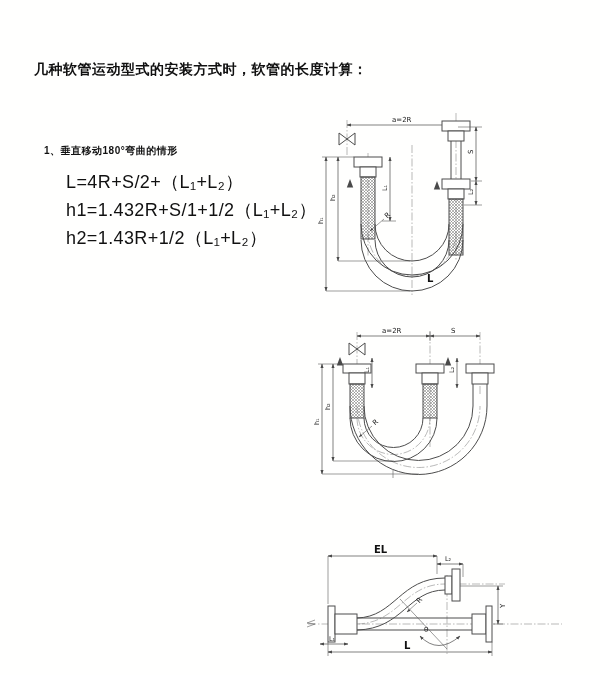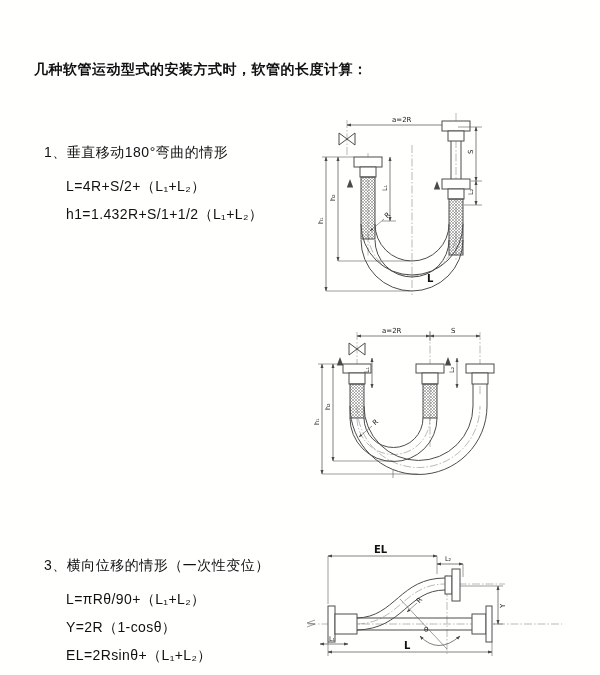--- a/index.html
+++ b/index.html
@@ -1,21 +1,21 @@
 <!DOCTYPE html>
 <html><head>
 <meta charset="utf-8">
 <style>
   html,body{margin:0;padding:0;}
   body{width:600px;height:675px;background:#fffffe;font-family:"Liberation Sans","DejaVu Sans",sans-serif;color:#111;}
   .page{position:relative;width:600px;height:675px;overflow:hidden;margin-top:39px;}
   .title{position:absolute;left:34px;top:22px;font-size:14px;font-weight:bold;letter-spacing:0.5px;}
   .section{position:absolute;}
-  .sec-heading{font-size:14px;font-weight:normal;letter-spacing:0.5px;margin:0 0 10px 0;}
-  .formula{font-size:14px;margin:0 0 0 22px;line-height:28px;letter-spacing:0.4px;white-space:nowrap;}
+  .sec-heading{font-size:10px;font-weight:bold;letter-spacing:0.5px;margin:0 0 10px 0;}
+  .formula{font-size:18px;margin:0 0 0 22px;line-height:28px;letter-spacing:0.4px;white-space:nowrap;}
   .dwg{position:absolute;}
   .ln{stroke:#4d4d4d;stroke-width:1;fill:none;}
   .thin{stroke:#5a5a5a;stroke-width:0.6;fill:none;}
   .dim{stroke:#4a4a4a;stroke-width:0.7;fill:none;}
   .cl{stroke:#8a8a8a;stroke-width:0.6;fill:none;stroke-dasharray:8 2 1.5 2;}
   .fit{fill:#fffffe;stroke:#4d4d4d;stroke-width:1;}
   .lbl{font-family:"DejaVu Sans",sans-serif;font-size:7px;fill:#222;}
   .lbl-s{font-family:"DejaVu Sans",sans-serif;font-size:6.5px;fill:#222;}
   .lbl-b{font-family:"DejaVu Sans",sans-serif;font-size:10px;fill:#111;font-weight:bold;}
   .arr{fill:#4a4a4a;stroke:none;}
@@ -24,29 +24,24 @@
 <body>
 
 <div class="page">
 
   <div class="title">几种软管运动型式的安装方式时，软管的长度计算：</div>
 
   <div class="section" style="left:44px;top:105px;">
     <div class="sec-heading">1、垂直移动180°弯曲的情形</div>
     <div class="formula">L=4R+S/2+（L₁+L₂）</div>
     <div class="formula">h1=1.432R+S/1+1/2（L₁+L₂）</div>
+    <div class="formula">h2=1.43R+1/2（L₁+L₂）</div>
   </div>
 
 
-  <div class="section" style="left:44px;top:518px;">
-    <div class="sec-heading">3、横向位移的情形（一次性变位）</div>
-    <div class="formula">L=πRθ/90+（L₁+L₂）</div>
-    <div class="formula">Y=2R（1-cosθ）</div>
-    <div class="formula">EL=2Rsinθ+（L₁+L₂）</div>
-  </div>
 
   <svg class="dwg" style="left:306px;top:70px;" width="262" height="192" viewBox="0 0 262 192">
     <defs>
       <pattern id="br1" width="3" height="3" patternUnits="userSpaceOnUse">
         <path d="M0,3 L3,0 M0,0 L3,3" stroke="#6f6f6f" stroke-width="0.5"></path>
       </pattern>
       <marker id="a1" viewBox="0 0 10 10" refX="9" refY="5" markerWidth="6.5" markerHeight="6.5" orient="auto-start-reverse">
         <path d="M0,1.5 L10,5 L0,8.5 z" fill="#4a4a4a"></path>
       </marker>
     </defs>

